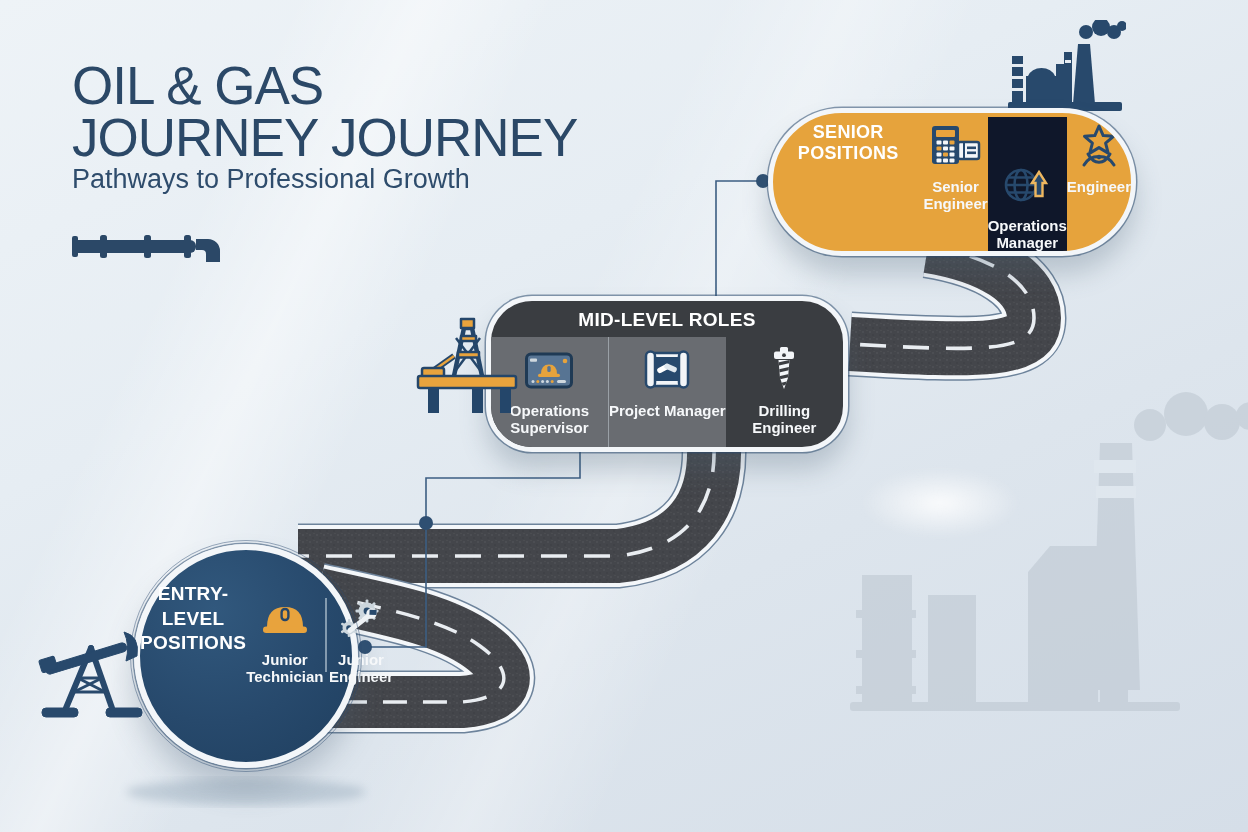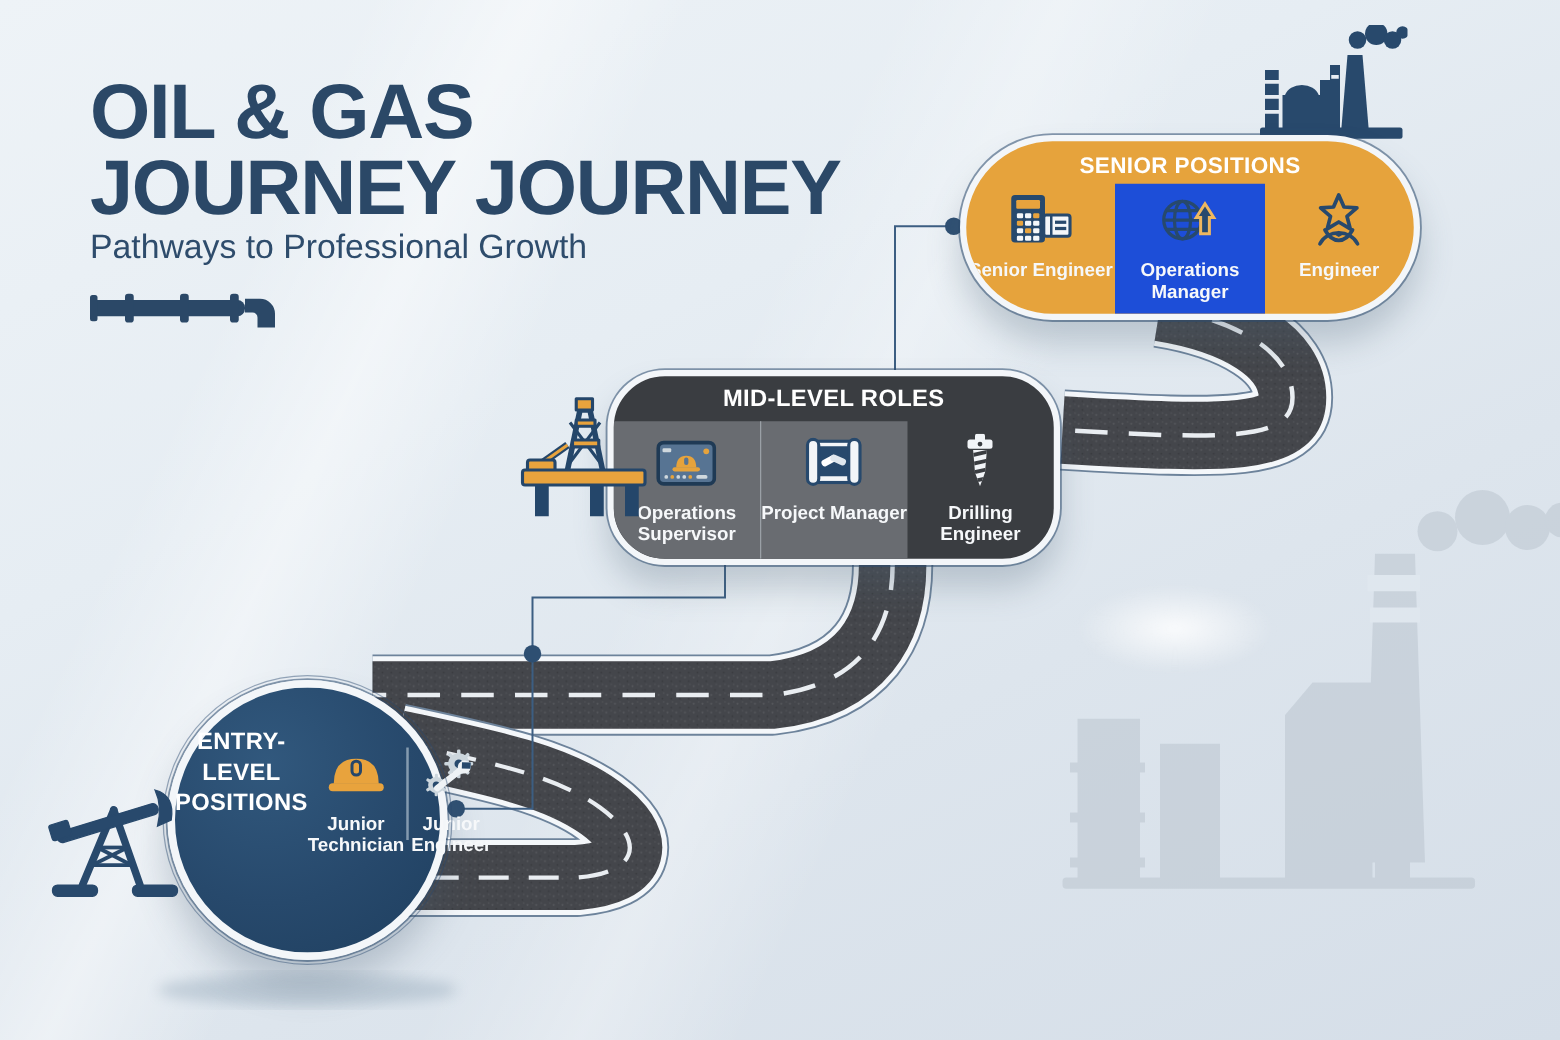--- a/index.html
+++ b/index.html
@@ -11,21 +11,21 @@
     background:
       linear-gradient(115deg, rgba(255,255,255,0) 18%, rgba(255,255,255,.45) 26%, rgba(255,255,255,0) 34%),
       linear-gradient(115deg, rgba(255,255,255,0) 44%, rgba(255,255,255,.30) 52%, rgba(255,255,255,0) 60%); }
   .flare { position:absolute; left:860px; top:468px; width:160px; height:70px; border-radius:50%;
     background:radial-gradient(ellipse at center, rgba(255,255,255,.85), rgba(255,255,255,0) 70%); filter:blur(4px); }
 
   .bg-svg { position:absolute; left:0; top:0; }
 
   
   .header { position:absolute; left:72px; top:60px; color:#2b4867; }
-  .header h1 { font-size:62px; line-height:.98; font-weight:700; letter-spacing:-1px; color:#2b4867; }
+  .header h1 { font-size:53px; line-height:.98; font-weight:400; letter-spacing:-1px; color:#2b4867; }
   .header .subtitle { margin-top:0; font-size:27px; font-weight:500; color:#2e4c6c; }
   .pipeline { position:absolute; left:72px; top:228px; }
 
   
   .stage-title { color:#fff; font-weight:700; text-align:center; letter-spacing:.3px; }
   .item { flex:1; display:flex; flex-direction:column; align-items:center; justify-content:flex-start; }
   .item .label { color:#f6f8fa; font-size:15px; font-weight:600; line-height:1.15; text-align:center; margin-top:7px; }
   .icon-box { height:50px; display:flex; align-items:center; justify-content:center; }
 
   
@@ -48,25 +48,25 @@
   .mid-box .stage-title { font-size:19px; margin-top:8px; }
   .mid-row { flex:1; display:flex; margin-top:6px; }
   .panel-light { flex:2; display:flex; background:#696c71; }
   .panel-light .item:first-child { border-right:1.5px solid #9aa0a6; }
   .mid-row .item { padding-top:8px; }
 
   
   .senior-box { position:absolute; left:768px; top:108px; width:368px; height:148px; border-radius:74px;
     background:#e6a33c; border:5px solid #f3f6f9; overflow:hidden;
     box-shadow:0 0 0 1.5px rgba(43,74,110,.55), 0 18px 26px rgba(80,100,120,.28);
-    display:flex; flex-direction:column; }
+    display:flex; flex-direction:row; }
   .senior-box .stage-title { font-size:18px; margin-top:9px; }
   .senior-row { flex:1; display:flex; margin-top:4px; }
   .senior-row .item { padding-top:4px; }
-  .senior-row .item.highlight { background:#1d4ed8; }
+  .senior-row .item.highlight { background:#0f172a;justify-content:flex-end; }
 
   .decor { position:absolute; }
 </style>
 </head>
 <body>
 
 <div class="canvas">
 
   <div class="streaks"></div>
 

